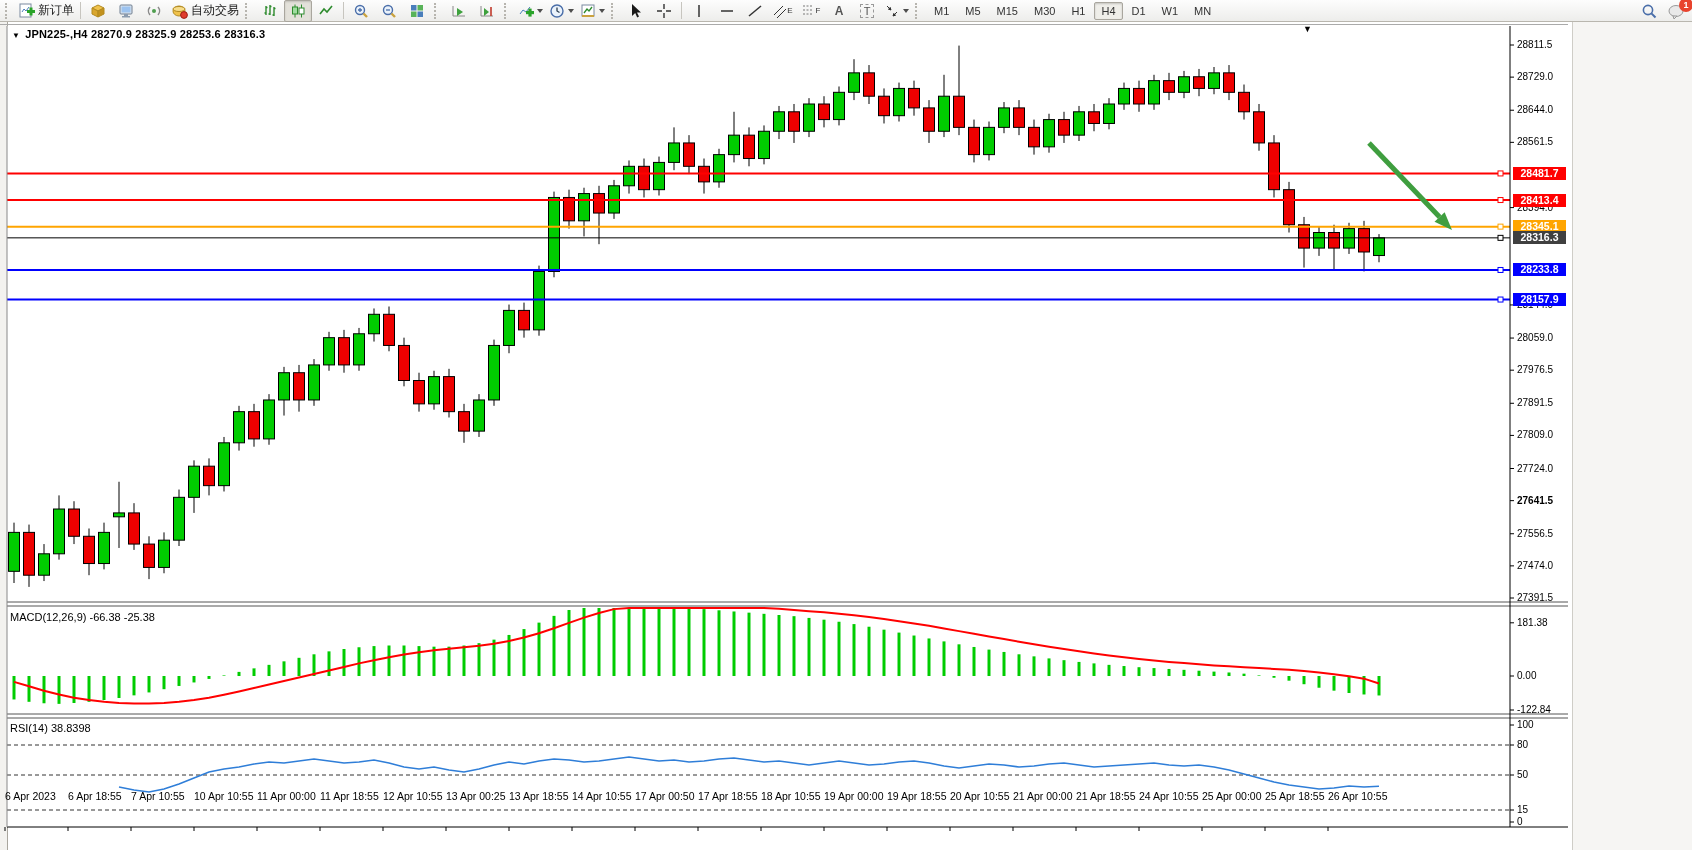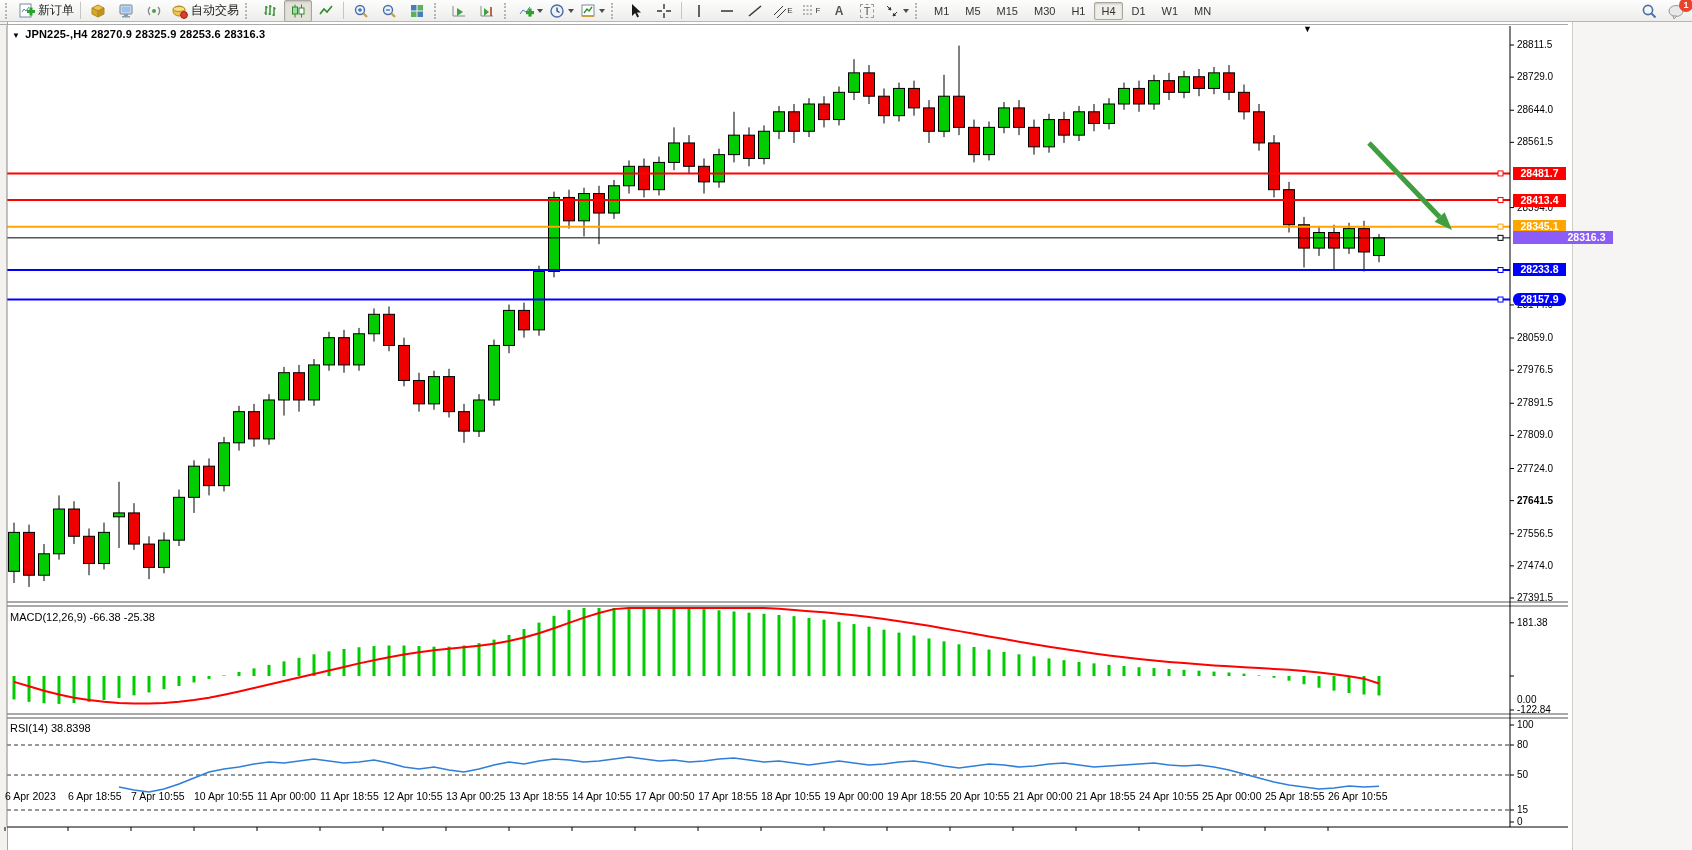--- a/index.html
+++ b/index.html
@@ -684,25 +684,25 @@
         <div class="tick-label" style="left: 1517px; top: 375.282px;">27891.5</div>
         <div class="tick-label" style="left: 1517px; top: 407.41px;">27809.0</div>
         <div class="tick-label" style="left: 1517px; top: 440.512px;">27724.0</div>
         <div class="tick-label" style="left: 1517px; top: 472.641px; font-weight: bold;">27641.5</div>
         <div class="tick-label" style="left: 1517px; top: 505.743px;">27556.5</div>
         <div class="tick-label" style="left: 1517px; top: 537.871px;">27474.0</div>
         <div class="tick-label" style="left: 1517px; top: 570px;">27391.5</div>
         <div class="hline-label" style="top: 144.936px; background: rgb(255, 0, 0);">28481.7</div>
         <div class="hline-label" style="top: 171.535px; background: rgb(255, 0, 0);">28413.4</div>
         <div class="hline-label" style="top: 198.133px; background: rgb(255, 165, 0);">28345.1</div>
-        <div class="hline-label" style="top: 209.349px; background: #8b5cf6; padding-left: 47px;">28316.3</div>
+        <div class="hline-label" style="top: 209.349px; background: #404040;">28316.3</div>
         <div class="hline-label" style="top: 241.478px; background: rgb(0, 0, 255);">28233.8</div>
-        <div class="hline-label" style="top: 271.036px; background: rgb(0, 0, 255); border-radius: 6px;">28157.9</div>
+        <div class="hline-label" style="top: 271.036px; background: rgb(0, 0, 255);">28157.9</div>
         <div class="tick-label" style="left: 1517px; top: 594.801px;">181.38</div>
-        <div class="tick-label" style="left: 1517px; top: 648px; margin-top: 24px;">0.00</div>
+        <div class="tick-label" style="left: 1517px; top: 648px;">0.00</div>
         <div class="tick-label" style="left: 1517px; top: 682px;">-122.84</div>
         <div class="tick-label" style="left: 1517px; top: 697px;">100</div>
         <div class="tick-label" style="left: 1517px; top: 717px;">80</div>
         <div class="tick-label" style="left: 1517px; top: 747px;">50</div>
         <div class="tick-label" style="left: 1517px; top: 782px;">15</div>
         <div class="tick-label" style="left: 1517px; top: 794px;">0</div>
       </div>
   </div>
 </div>
 

